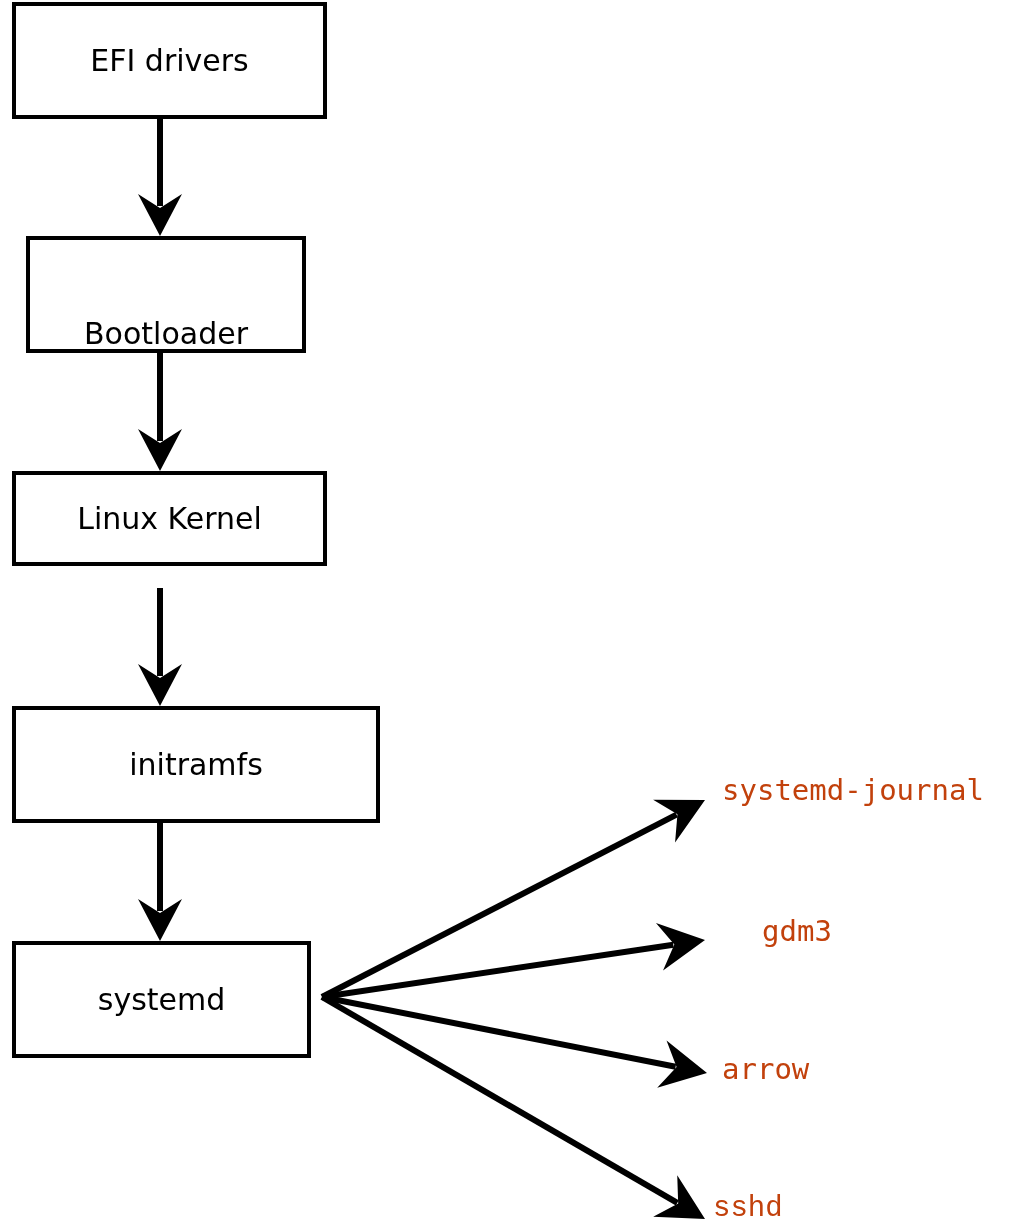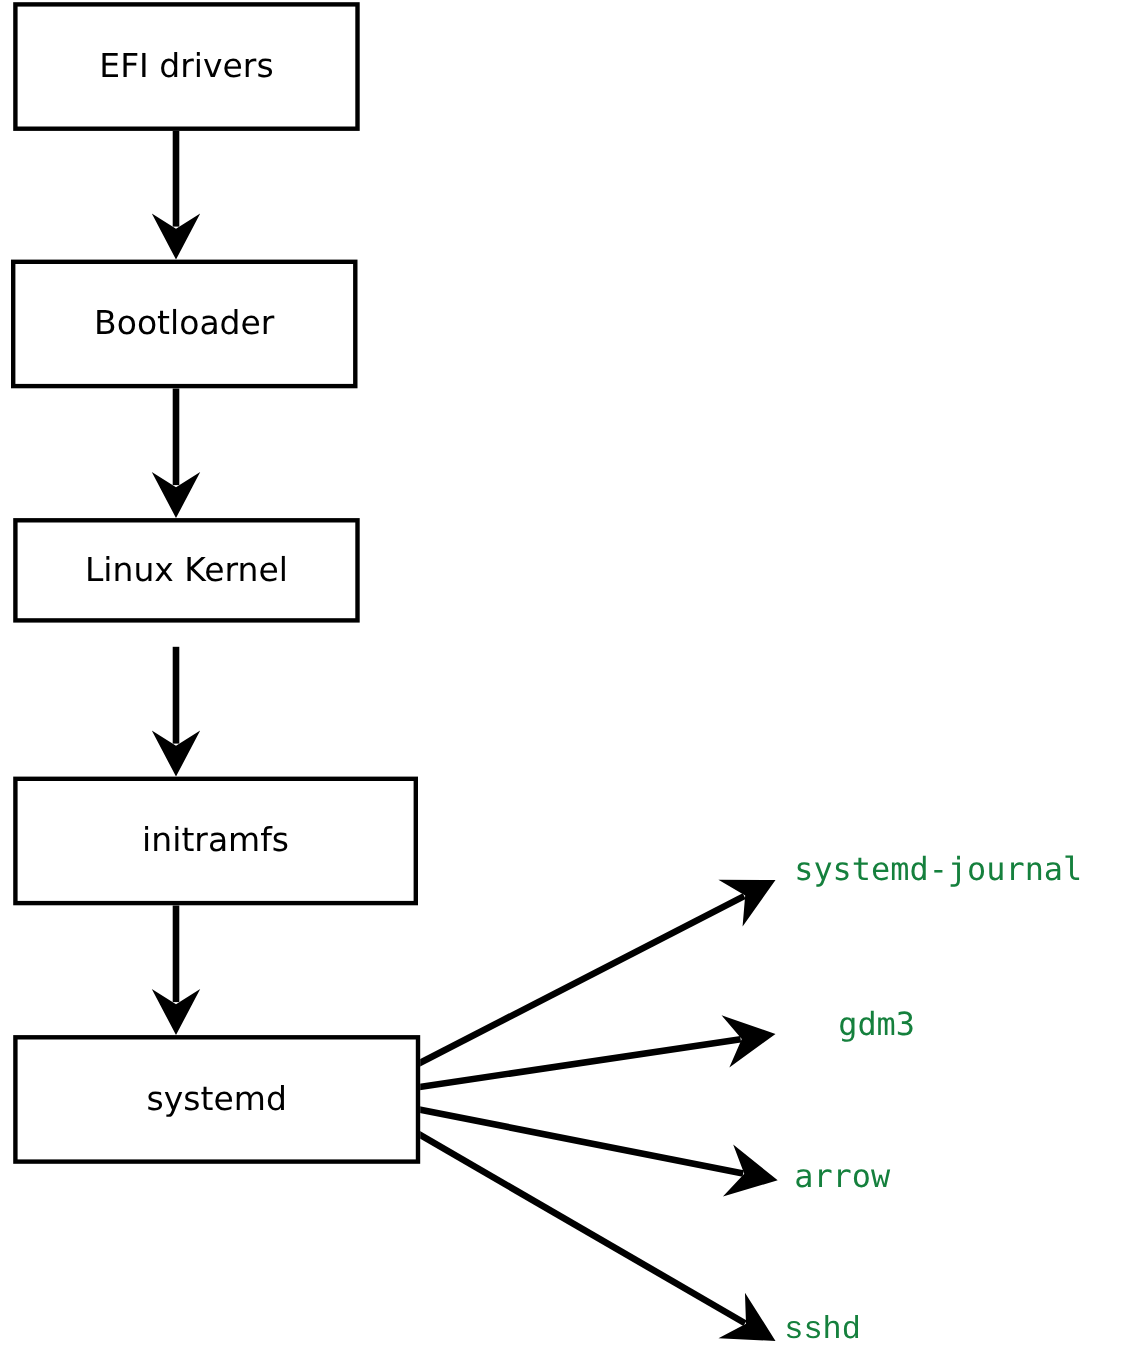--- a/index.html
+++ b/index.html
@@ -37,21 +37,21 @@
     font-family: "DejaVu Sans", sans-serif;
     font-size: 28px;
     color: #000000;
     white-space: nowrap;
     line-height: 1;
   }
   .service-label {
     position: absolute;
     font-family: "DejaVu Sans Mono", monospace;
     font-size: 29px;
-    color: #15803d;
+    color: #c2410c;
     white-space: nowrap;
     line-height: 1;
   }
   .service-label.sans {
     font-family: Liberation Mono, monospace;
   }
   #arrow-layer {
     position: absolute;
     left: 0;
     top: 0;
@@ -80,30 +80,30 @@
       <line x1="322" y1="997" x2="675.6058349363841" y2="1066.8027102731564" stroke="#000000" stroke-width="6"></line>
       <polygon points="707,1073 657.2229204259195,1087.637019815374 676.5869025946222,1066.9963755771203 666.518855016185,1040.5457722199503" fill="#000000"></polygon>
       <line x1="322" y1="997" x2="677.3146108875061" y2="1202.95259430033" stroke="#000000" stroke-width="6"></line>
       <polygon points="705,1219 653.1666988760375,1216.6958961410946 678.1797792972716,1203.4540757284446 677.2378074255427,1175.167812472354" fill="#000000"></polygon>
     </svg>
 
   <div id="boxes">
       <div class="stage-box" style="left: 2px; top: 2px; width: 315px; height: 117px;">
         <span class="stage-label">EFI drivers</span>
       </div>
-      <div class="stage-box" style="left: 0; top: 236px; width: 315px; height: 117px;">
+      <div class="stage-box" style="left: 16px; top: 236px; width: 280px; height: 117px; align-items: flex-end;">
         <span class="stage-label">Bootloader</span>
       </div>
       <div class="stage-box" style="left: 2px; top: 471px; width: 315px; height: 95px;">
         <span class="stage-label">Linux Kernel</span>
       </div>
       <div class="stage-box" style="left: 2px; top: 706px; width: 368px; height: 117px;">
         <span class="stage-label">initramfs</span>
       </div>
-      <div class="stage-box" style="left: 2px; top: 941px; width: 370px; height: 117px; align-items: center;">
+      <div class="stage-box" style="left: 2px; top: 941px; width: 299px; height: 117px; align-items: center;">
         <span class="stage-label">systemd</span>
       </div>
     </div>
 
 
   <div id="services">
       <div class="service-label" style="left: 722px; top: 776px;">systemd-journal</div>
       <div class="service-label" style="left: 722px; top: 917px; margin-left: 40px;">gdm3</div>
       <div class="service-label" style="left: 722px; top: 1055px;">arrow</div>
       <div class="service-label sans" style="left: 713px; top: 1194px;">sshd</div>

